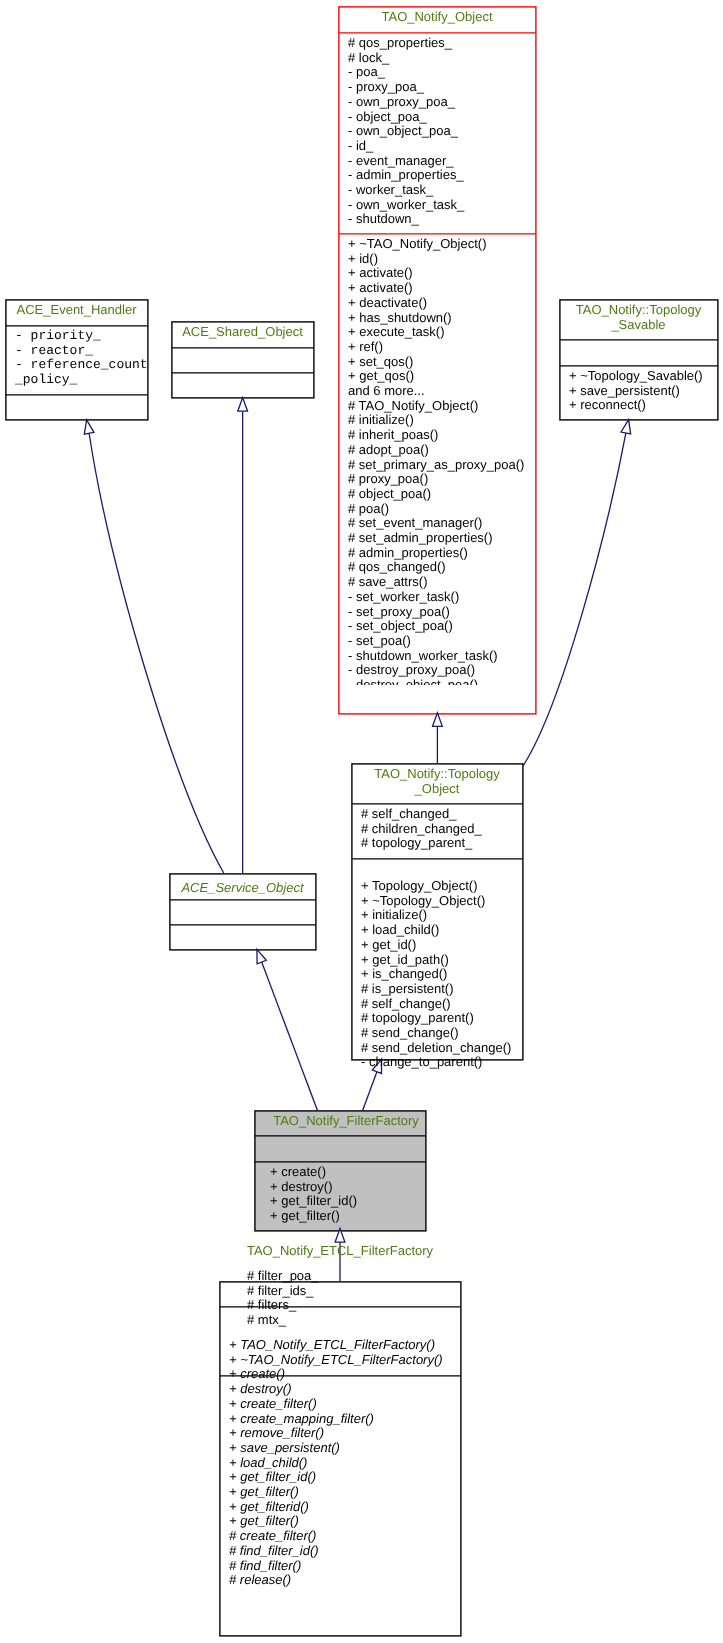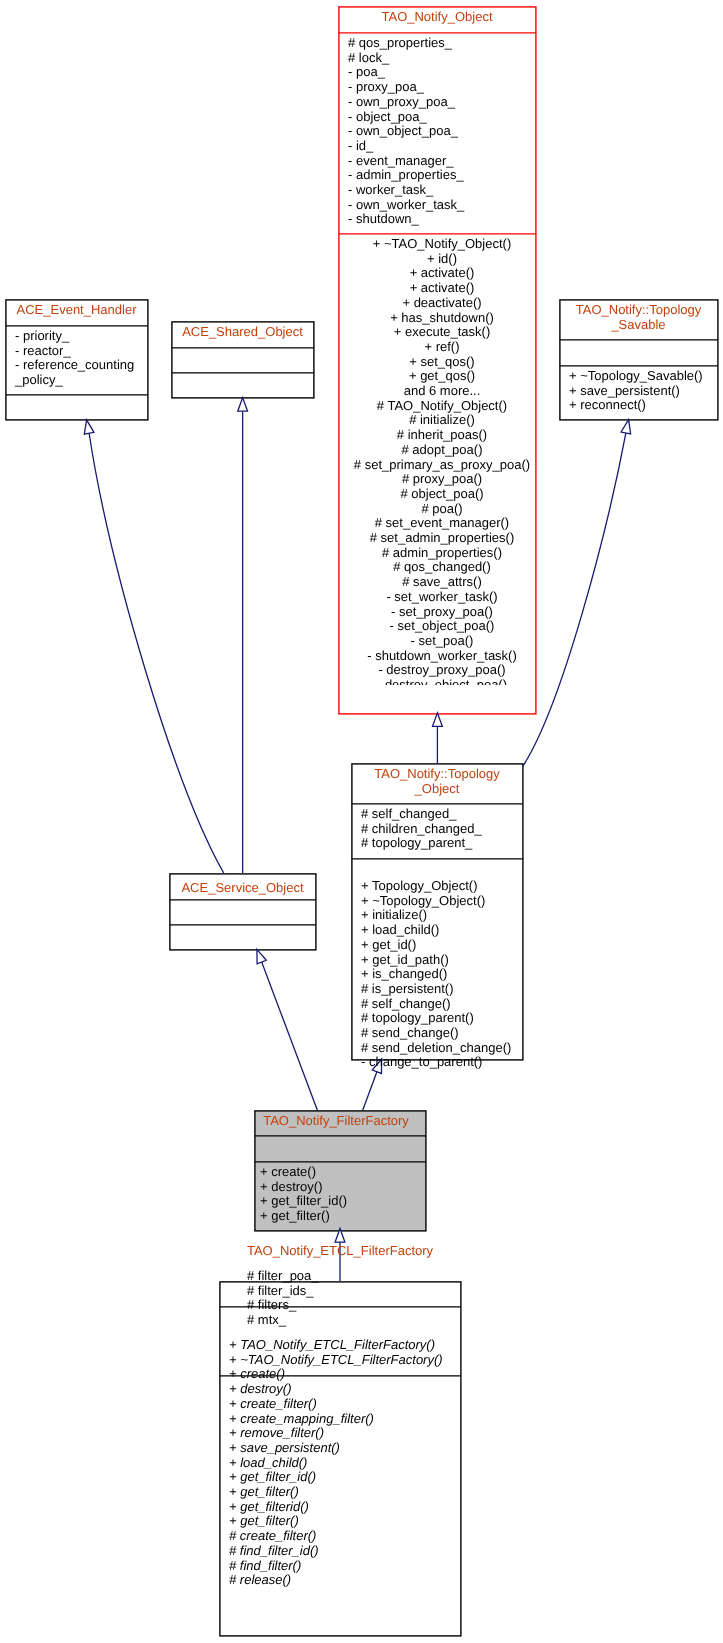--- a/index.html
+++ b/index.html
@@ -6,21 +6,21 @@
   body{width:723px;height:1643px;position:relative;overflow:hidden;
        font-family:"Liberation Sans",sans-serif;
        -webkit-font-smoothing:antialiased;text-rendering:geometricPrecision;}
   #canvas{position:absolute;left:0;top:0;width:723px;height:1643px;}
   svg.layer{position:absolute;left:0;top:0;width:723px;height:1643px;overflow:visible;}
   svg#frames{z-index:1;}
   svg#edges{z-index:2;}
   .node{position:absolute;box-sizing:border-box;z-index:3;}
   .cell{box-sizing:border-box;overflow:hidden;}
   .cell.title{display:flex;flex-direction:column;justify-content:center;align-items:center;}
-  .tline{font-size:13px;line-height:14.7px;color:#c2410c;white-space:pre;text-align:center;position:relative;top:-1.5px;}
+  .tline{font-size:13px;line-height:14.7px;color:#4d7c0f;white-space:pre;text-align:center;position:relative;top:-1.5px;}
   .cell.attrs,.cell.meths{padding:4px 0 0 10px;}
   .mline{font-size:13px;line-height:14.7px;color:#000;white-space:pre;}
 </style>
 </head>
 <body>
 
 <div id="canvas">
 <svg id="frames" class="layer" viewBox="0 0 723 1643">
   <rect x="338.9" y="6.9" width="197.00" height="707.00" fill="#ffffff" stroke="#ff0000" stroke-width="1.4"></rect>
   <line x1="338.9" y1="32.9" x2="535.9" y2="32.9" stroke="#ff0000" stroke-width="1.4"></line>
@@ -75,21 +75,21 @@
     <div class="mline">- own_proxy_poa_</div>
     <div class="mline">- object_poa_</div>
     <div class="mline">- own_object_poa_</div>
     <div class="mline">- id_</div>
     <div class="mline">- event_manager_</div>
     <div class="mline">- admin_properties_</div>
     <div class="mline">- worker_task_</div>
     <div class="mline">- own_worker_task_</div>
     <div class="mline">- shutdown_</div>
   </div>
-  <div class="cell meths" style="height:452px;text-align:center;">
+  <div class="cell meths" style="height:452px;">
     <div class="mline">+ ~TAO_Notify_Object()</div>
     <div class="mline">+ id()</div>
     <div class="mline">+ activate()</div>
     <div class="mline">+ activate()</div>
     <div class="mline">+ deactivate()</div>
     <div class="mline">+ has_shutdown()</div>
     <div class="mline">+ execute_task()</div>
     <div class="mline">+ ref()</div>
     <div class="mline">+ set_qos()</div>
     <div class="mline">+ get_qos()</div>
@@ -114,21 +114,21 @@
     <div class="mline">- shutdown_worker_task()</div>
     <div class="mline">- destroy_proxy_poa()</div>
     <div class="mline">- destroy_object_poa()</div>
     <div class="mline">- destroy_poa()</div>
   </div>
 </div>
 <div class="node" style="left:5px;top:299px;width:143px;height:155px;">
   <div class="cell title" style="height:26px;">
     <div class="tline">ACE_Event_Handler</div>
   </div>
-  <div class="cell attrs" style="height:69px;">
+  <div class="cell attrs" style="height:69px;font-family:Liberation Mono, monospace;">
     <div class="mline">- priority_</div>
     <div class="mline">- reactor_</div>
     <div class="mline">- reference_counting</div>
     <div class="mline">_policy_</div>
   </div>
   <div class="cell meths" style="height:25px;">
   </div>
 </div>
 <div class="node" style="left:171px;top:321px;width:143px;height:77px;">
   <div class="cell title" style="height:26px;">
@@ -172,29 +172,29 @@
     <div class="mline">+ is_changed()</div>
     <div class="mline"># is_persistent()</div>
     <div class="mline"># self_change()</div>
     <div class="mline"># topology_parent()</div>
     <div class="mline"># send_change()</div>
     <div class="mline"># send_deletion_change()</div>
     <div class="mline">- change_to_parent()</div>
   </div>
 </div>
 <div class="node" style="left:169px;top:873px;width:147px;height:77px;">
-  <div class="cell title" style="height:34px;">
+  <div class="cell title" style="height:34px;font-style:italic;">
     <div class="tline">ACE_Service_Object</div>
   </div>
   <div class="cell attrs" style="height:25px;">
   </div>
   <div class="cell meths" style="height:25px;">
   </div>
 </div>
-<div class="node" style="left:250px;top:1110px;width:172px;height:107px;">
+<div class="node" style="left:260px;top:1110px;width:172px;height:107px;">
   <div class="cell title" style="height:25px;">
     <div class="tline">TAO_Notify_FilterFactory</div>
   </div>
   <div class="cell attrs" style="height:26px;">
   </div>
   <div class="cell meths" style="height:69px;">
     <div class="mline">+ create()</div>
     <div class="mline">+ destroy()</div>
     <div class="mline">+ get_filter_id()</div>
     <div class="mline">+ get_filter()</div>

